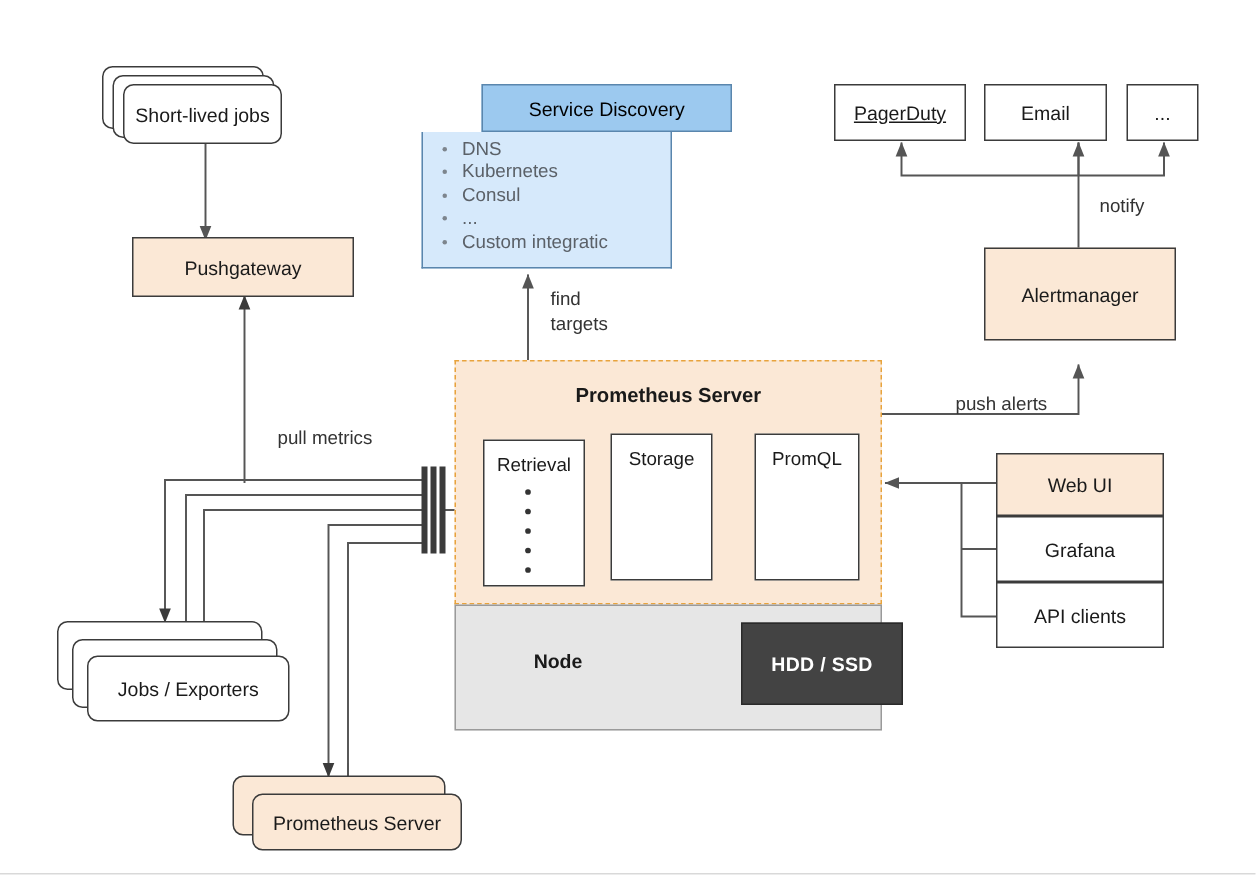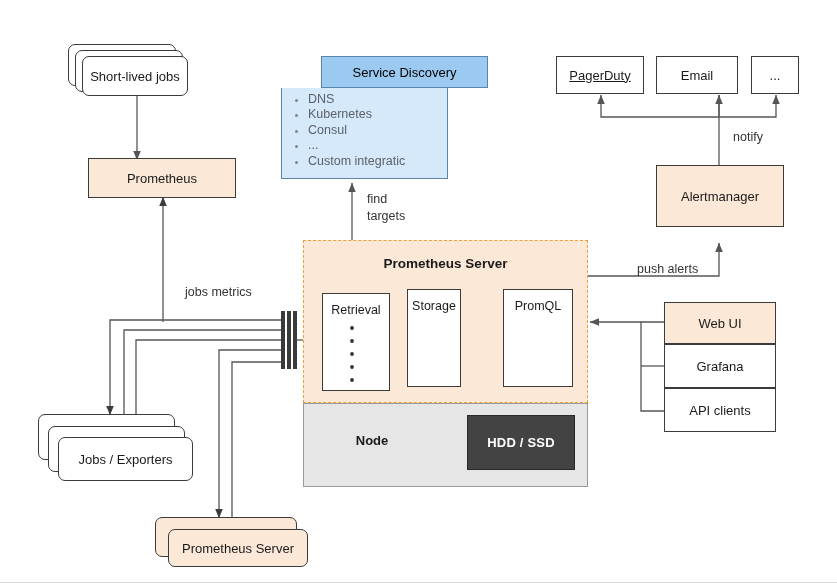--- a/index.html
+++ b/index.html
@@ -85,42 +85,42 @@
   </svg>
 
   <div class="bar" style="left:281px;top:311px;width:4px;height:58px;"></div>
   <div class="bar" style="left:287px;top:311px;width:4px;height:58px;"></div>
   <div class="bar" style="left:293px;top:311px;width:4px;height:58px;"></div>
 
   <div class="promserver" style="left:303px;top:240px;width:285px;height:163px;"></div>
   <div class="node" style="left:303px;top:252px;width:285px;height:22px;font-size:13.5px;font-weight:bold;">Prometheus Server</div>
 
   <div class="node box" style="left:322px;top:293px;width:68px;height:98px;align-items:flex-start;padding-top:9px;font-size:12.5px;">Retrieval</div>
-  <div class="node box" style="left:407px;top:289px;width:54px;height:98px;align-items:flex-start;padding-top:9px;font-size:12.5px;">Storage</div>
+  <div class="node box" style="left:407px;top:289px;width:68px;height:98px;align-items:flex-start;padding-top:9px;font-size:12.5px;">Storage</div>
   <div class="node box" style="left:503px;top:289px;width:70px;height:98px;align-items:flex-start;padding-top:9px;font-size:12.5px;">PromQL</div>
 
   <svg class="svgl" width="837" height="583">
     <g fill="#333">
       <circle cx="352" cy="328" r="1.9"></circle>
       <circle cx="352" cy="341" r="1.9"></circle>
       <circle cx="352" cy="354" r="1.9"></circle>
       <circle cx="352" cy="367" r="1.9"></circle>
       <circle cx="352" cy="380" r="1.9"></circle>
     </g>
   </svg>
 
   <div class="nodebox" style="left:303px;top:403px;width:285px;height:84px;"></div>
   <div class="node" style="left:312px;top:430px;width:120px;height:20px;font-size:13px;font-weight:bold;">Node</div>
-  <div class="hdd" style="left:467px;top:415px;width:108px;height:55px;">HDD / SSD</div>
+  <div class="hdd" style="left:494px;top:415px;width:108px;height:55px;">HDD / SSD</div>
 
   <div class="shadowcard" style="position:absolute;left:68px;top:44px;width:106px;height:40px;"></div>
   <div class="shadowcard" style="position:absolute;left:75px;top:50px;width:106px;height:40px;"></div>
   <div class="node shadowcard" style="left:82px;top:56px;width:106px;height:40px;font-size:13px;">Short-lived jobs</div>
 
-  <div class="node orange" style="left:88px;top:158px;width:148px;height:40px;font-size:13px;">Prometheus</div>
+  <div class="node orange" style="left:88px;top:158px;width:148px;height:40px;font-size:13px;">Pushgateway</div>
 
   <div class="sd-head" style="left:281px;top:56px;width:167px;height:32px;font-size:13px;">
     <span>Service Discovery</span>
   </div>
   <div class="sd-body" style="left:281px;top:88px;width:167px;height:91px;">
     <ul>
       <li>DNS</li>
       <li>Kubernetes</li>
       <li>Consul</li>
       <li>...</li>
@@ -140,18 +140,18 @@
 
   <div class="shadowcard" style="position:absolute;left:38px;top:414px;width:135px;height:44px;"></div>
   <div class="shadowcard" style="position:absolute;left:48px;top:426px;width:135px;height:44px;"></div>
   <div class="node shadowcard" style="left:58px;top:437px;width:135px;height:44px;font-size:13px;">Jobs / Exporters</div>
 
   <div class="rounded" style="position:absolute;left:155px;top:517px;width:140px;height:38px;background:#fbe8d6;border:1.3px solid #3b3b3b;"></div>
   <div class="node orange rounded" style="left:168px;top:529px;width:140px;height:38px;font-size:13px;">Prometheus Server</div>
 
   <div class="lbl" style="left:367px;top:192px;font-size:12.5px;">find</div>
   <div class="lbl" style="left:367px;top:209px;font-size:12.5px;">targets</div>
-  <div class="lbl" style="left:185px;top:285px;font-size:12.5px;">jobs metrics</div>
+  <div class="lbl" style="left:185px;top:285px;font-size:12.5px;">pull metrics</div>
   <div class="lbl" style="left:637px;top:262px;font-size:12.5px;">push alerts</div>
   <div class="lbl" style="left:733px;top:130px;font-size:12.5px;">notify</div>
 
   <div class="bottomrule"></div>
 </div>
 
 </body></html>

